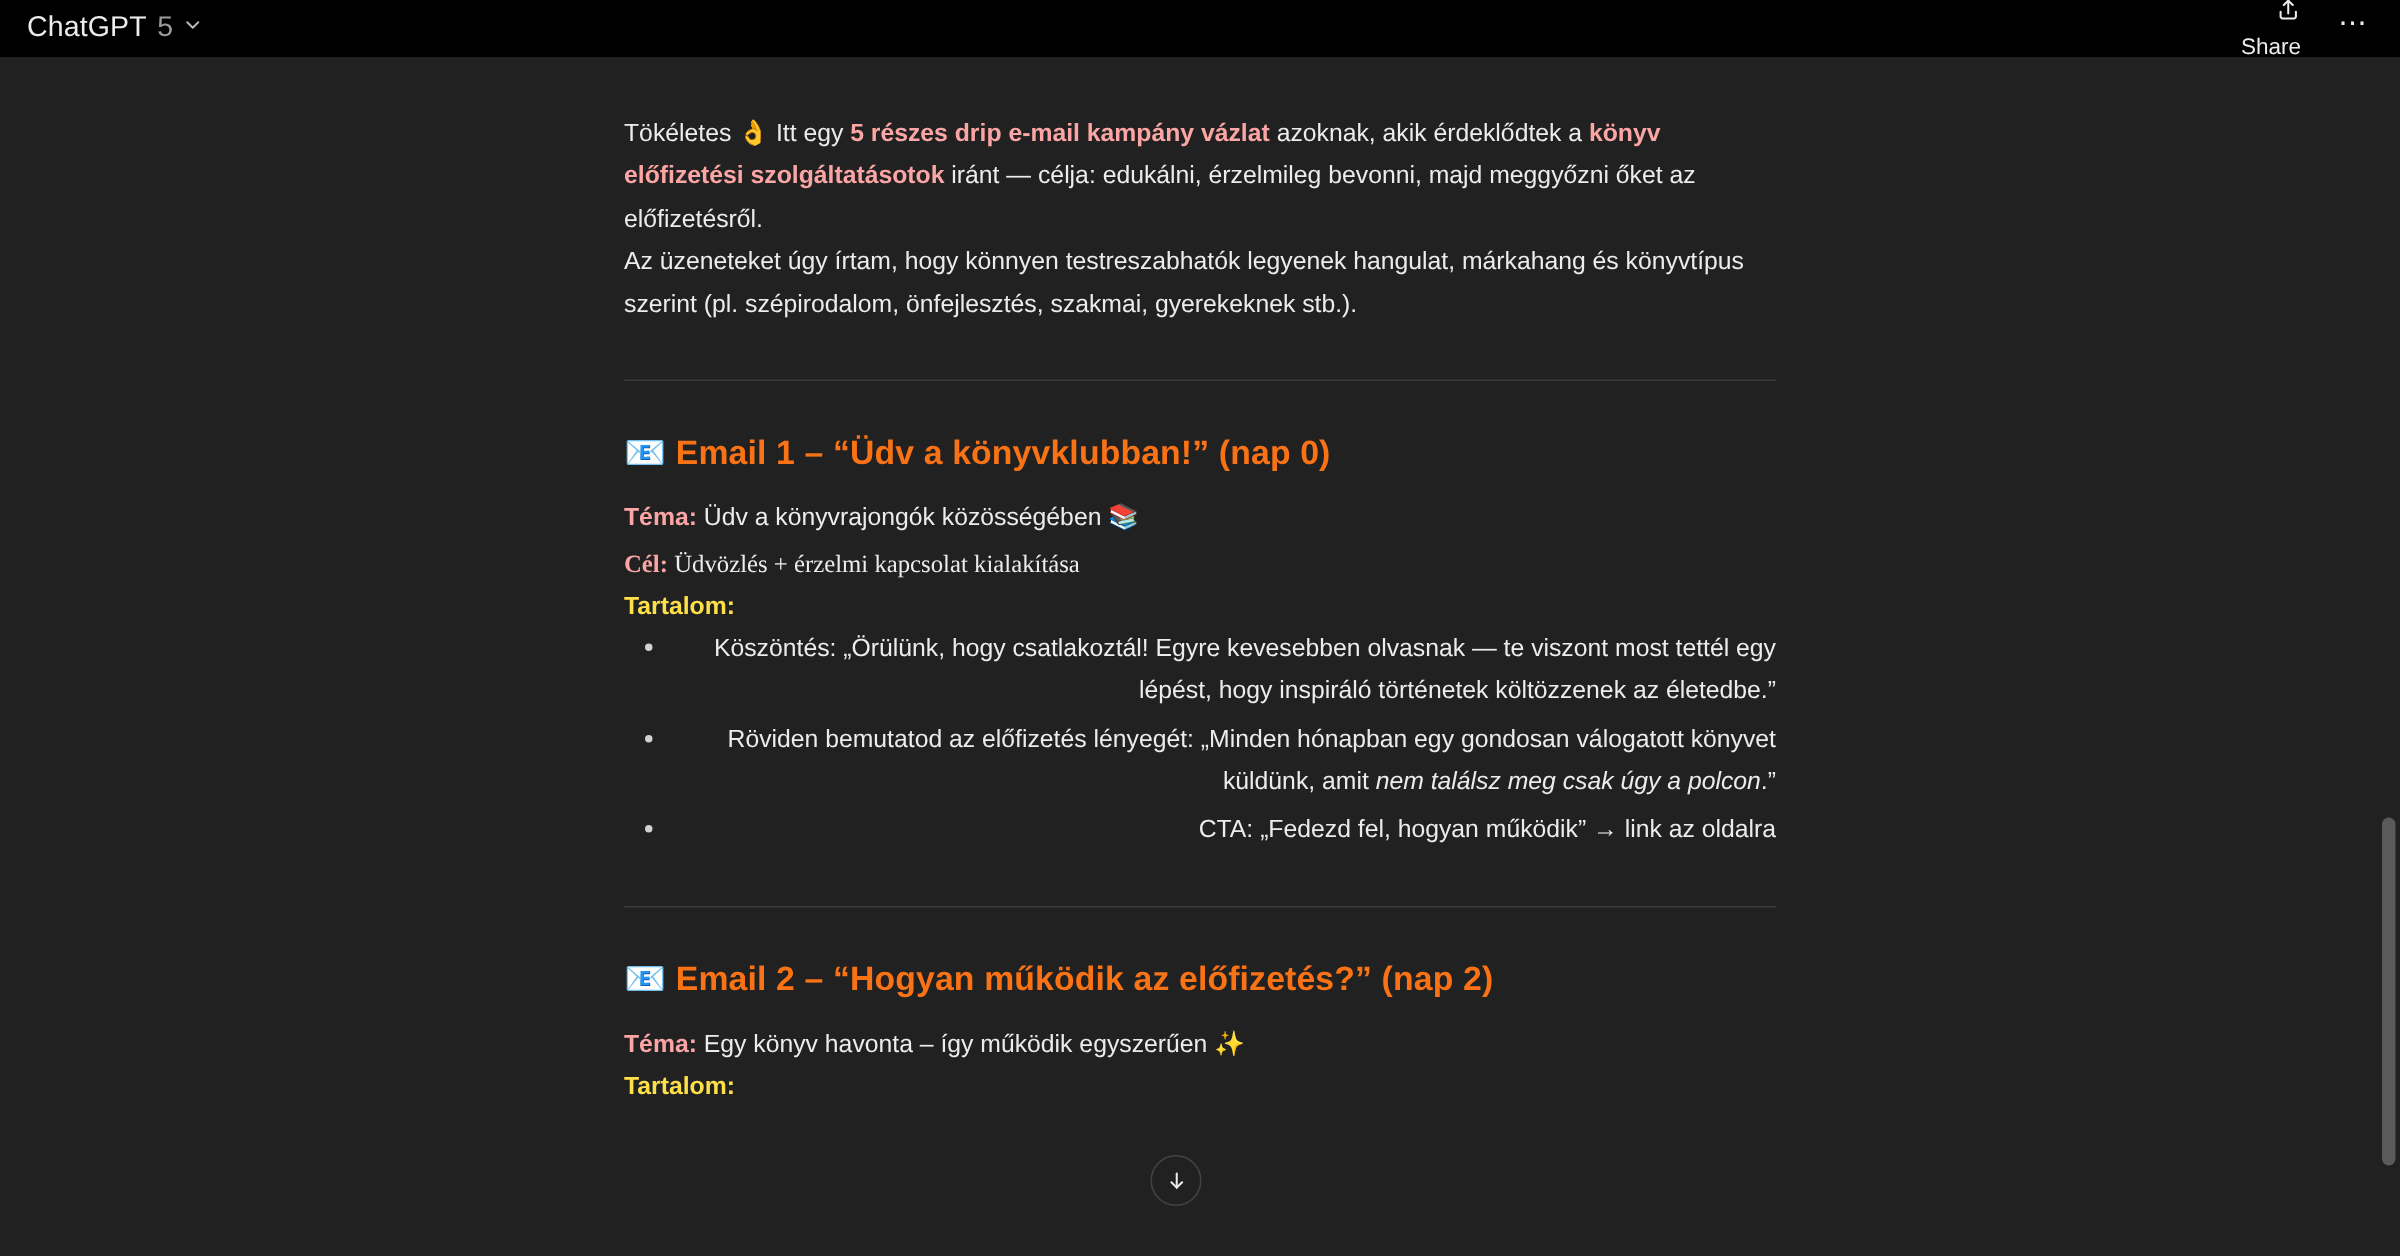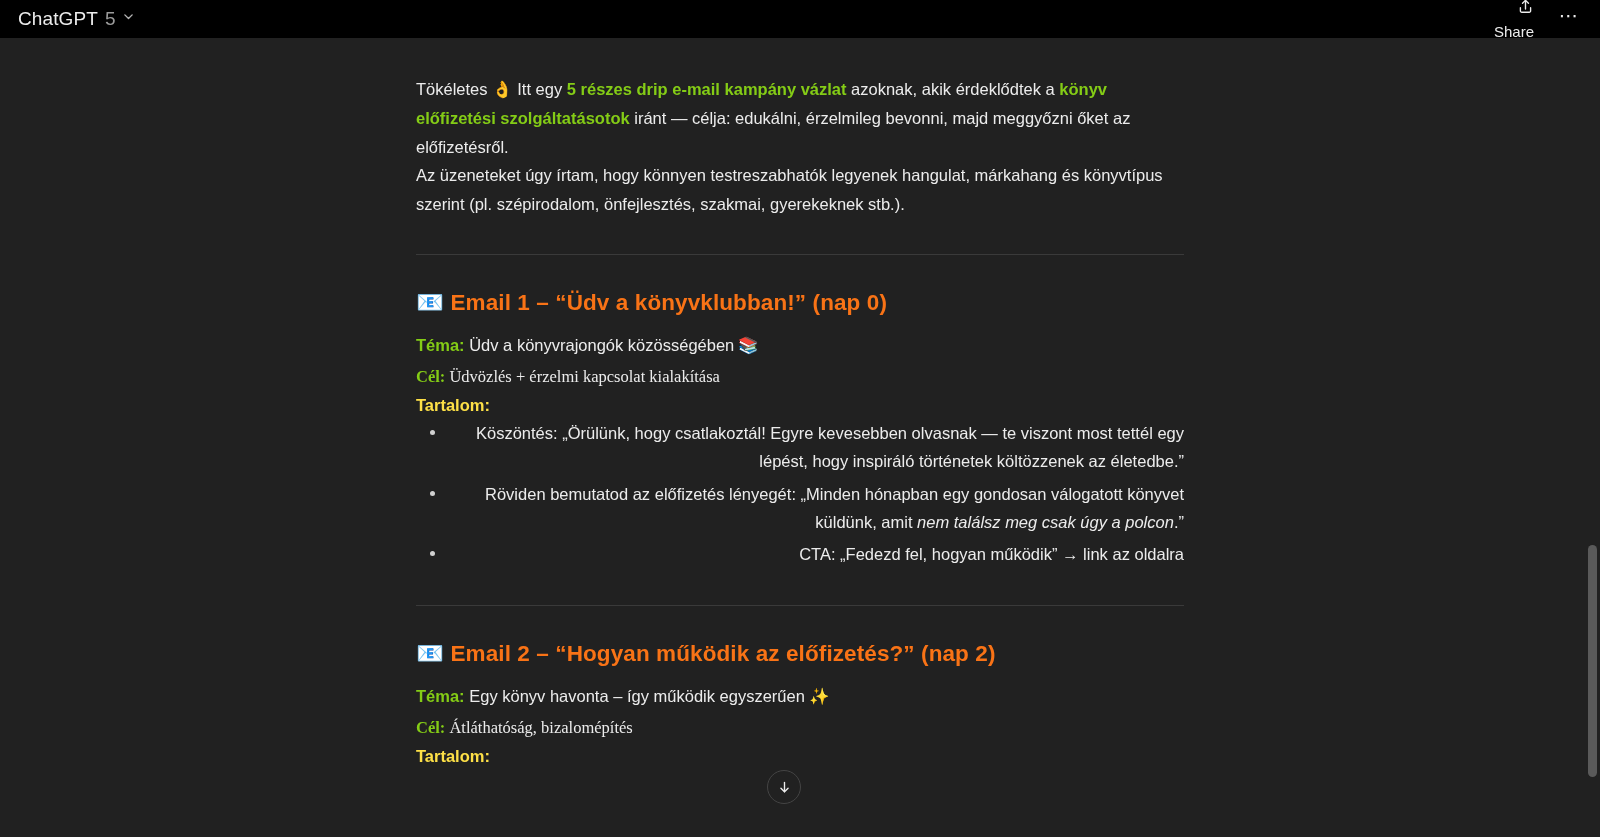--- a/index.html
+++ b/index.html
@@ -91,21 +91,21 @@
     width: 768px;
     margin: 0 auto;
     padding-top: 53px;
     color: #ececec;
     font-size: 16.5px;
     line-height: 1.72;
   }
   .assistant-turn p { margin: 0 0 0 0; }
   .para-block { margin-bottom: 0; }
 
-  strong { font-weight: 700; color: #84cc16; }
+  strong { font-weight: 700; color: #fca5a5; }
   em { font-style: italic; }
 
   hr.sep {
     border: 0;
     border-top: 1px solid #3a3a3a;
     margin: 36px 0 33px 0;
   }
 
   h3.email-head {
     font-size: 22.5px;
@@ -208,21 +208,20 @@
 
       <hr class="sep">
 
       <section>
         <h3 class="email-head"><span class="emoji">📧</span>
           <span>Email 2 – “Hogyan működik az előfizetés?” (nap 2)</span>
         </h3>
 
         <p class="meta-line"><strong>Téma:</strong><span> Egy könyv havonta – így működik egyszerűen </span><span class="emoji">✨</span></p>
 
-        <p class="meta-line"><strong>Cél:</strong><span> Átláthatóság, bizalomépítés</span></p>
 
         <p class="tartalom">Tartalom:</p>
 
       </section>
 
     </div>
   </div>
 </div>
 
 <div class="topbar">

